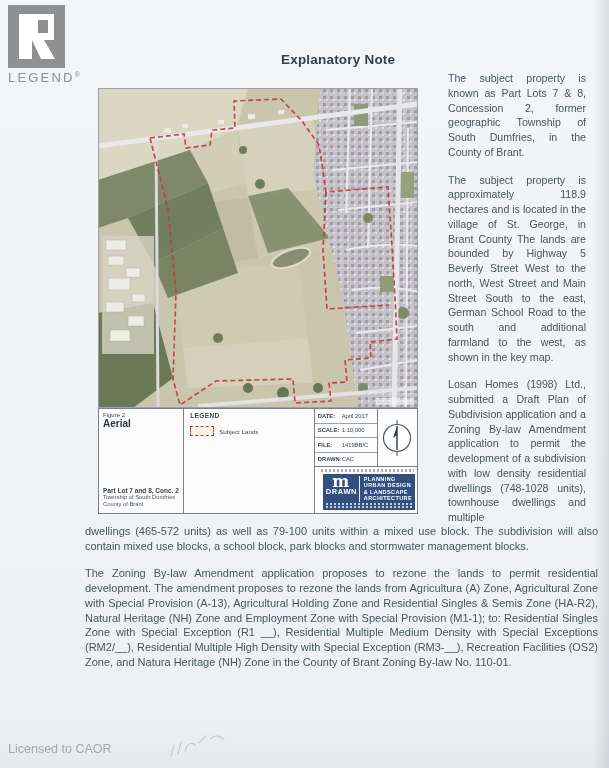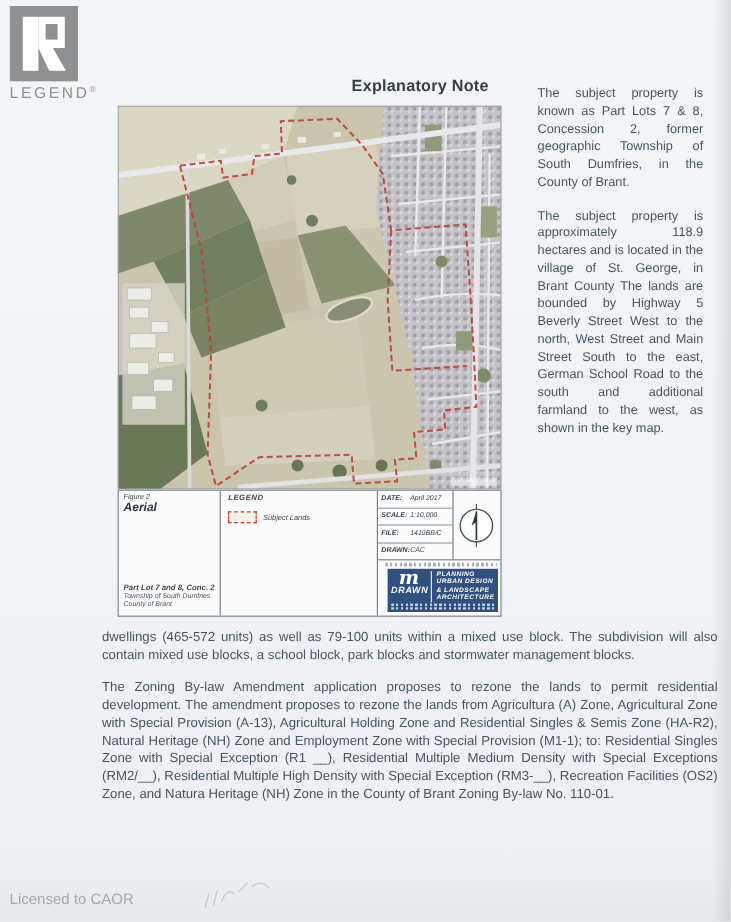--- a/index.html
+++ b/index.html
@@ -14,25 +14,25 @@
   .corner-shade{position:absolute;left:0;bottom:0;width:100%;height:50px;
     background:linear-gradient(180deg,rgba(120,128,136,0),rgba(120,128,136,.06));pointer-events:none;}
 
   
   .realtor{position:absolute;left:8px;top:5px;width:90px;}
   .realtor svg{display:block;}
   .realtor-word{margin-top:2px;font-size:13px;letter-spacing:2.2px;color:#8d8f90;font-weight:400;}
   .realtor-word sup{font-size:7px;letter-spacing:0;}
 
   
-  .doc-title{position:absolute;left:277px;top:48px;margin:16px;font-size:13.5px;font-weight:bold;
+  .doc-title{position:absolute;left:277px;top:48px;margin:4px;font-size:13.5px;font-weight:bold;
     color:#333f47;letter-spacing:.2px;}
 
   
-  .map-figure{position:absolute;left:98px;top:88px;width:320px;height:428px;margin:0;font-style:italic;}
+  .map-figure{position:absolute;left:98px;top:88px;width:320px;height:428px;margin:0;}
   .photo-wrap{position:relative;width:320px;height:320px;}
   .photo-wrap svg{display:block;width:320px;height:320px;}
 
   .titleblock{position:absolute;left:0;top:320px;width:320px;height:106px;background:#fcfcfd;
     border:1px solid #79828b;box-sizing:border-box;display:flex;color:#39454e;}
   .tb-col{box-sizing:border-box;position:relative;}
   .tb-left{width:86px;border-right:1px solid #79828b;padding:3px 4px;}
   .fig-label{font-size:6px;line-height:7px;}
   .fig-name{font-size:10px;font-weight:bold;line-height:10px;color:#2c363d;}
   .parcel{position:absolute;left:4px;bottom:5px;}
@@ -256,20 +256,21 @@
             <div class="mhbc-fine"></div>
           </div>
         </div>
       </div>
     </div>
   </figure>
 
   <div class="right-col">
     <p>The subject property is known as Part Lots 7 &amp; 8, Concession 2, former geographic Township of South Dumfries, in the County of Brant.</p>
     <p>The subject property is approximately 118.9 hectares and is located in the village of St. George, in Brant County  The lands are bounded by Highway 5 Beverly Street West to the north, West Street and Main Street South to the east, German School Road to the south and additional farmland to the west, as shown in the key map.</p>
+    <p>Losan Homes (1998) Ltd., submitted a Draft Plan of Subdivision application and a Zoning By-law Amendment application to permit the development of a subdivision with low density residential dwellings (748-1028 units), townhouse dwellings and multiple</p>
   </div>
 
   <div class="full-col">
     <p>dwellings (465-572 units) as well as 79-100 units within a mixed use block. The subdivision will also contain mixed use blocks, a school block, park blocks and stormwater management blocks.</p>
     <p>The Zoning By-law Amendment application proposes to rezone the lands to permit residential development. The amendment proposes to rezone the lands from  Agricultura  (A) Zone, Agricultural Zone with Special Provision (A-13), Agricultural Holding Zone and Residential Singles &amp; Semis Zone (HA-R2), Natural Heritage (NH) Zone and Employment Zone with Special Provision (M1-1); to: Residential Singles Zone with Special Exception (R1 __), Residential Multiple Medium Density with Special Exceptions (RM2/__), Residential Multiple High Density with Special Exception (RM3-__), Recreation Facilities (OS2) Zone, and Natura  Heritage (NH) Zone in the County of Brant Zoning By-law No. 110-01.</p>
   </div>
 
   <div class="licensed">Licensed to CAOR</div>
   <svg class="scribble" width="70" height="36" viewBox="0 0 70 36">
     <g stroke="#a9aeb6" stroke-width="1.1" fill="none" stroke-linecap="round">

